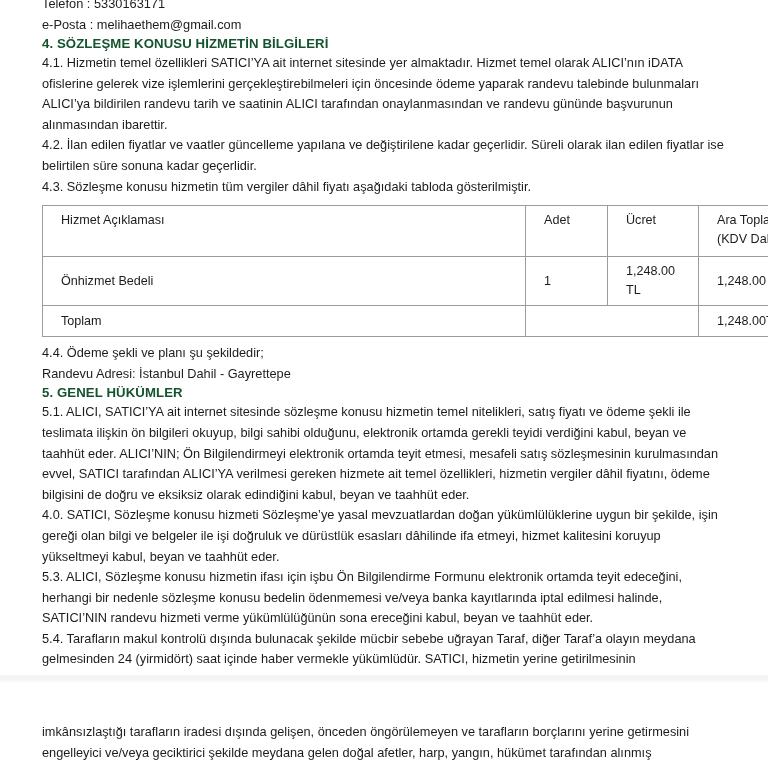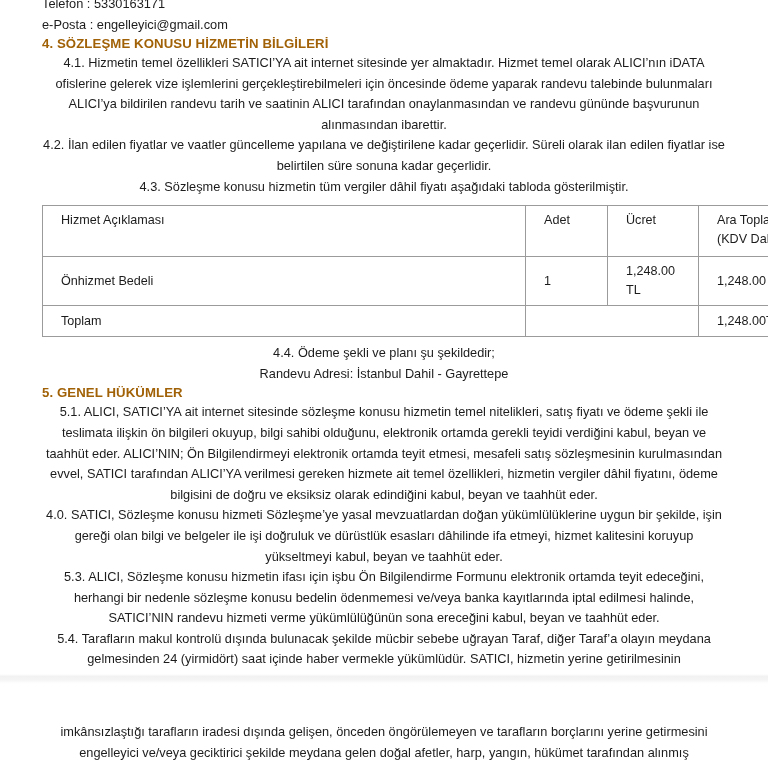--- a/index.html
+++ b/index.html
@@ -43,31 +43,31 @@
     white-space: nowrap;
   }
 
   h2.section-heading {
     font-size: 13.2px;
     font-weight: bold;
     line-height: 18px;
     margin: 0;
     padding: 0;
     letter-spacing: 0.1px;
-    color: #a16207;
+    color: #14532d;
   }
   .heading-4 { margin-top: 21px; margin-bottom: 5px; }
   .heading-5 { margin-top: 28px; margin-bottom: 5px; }
 
   p.para {
     font-size: 12.75px;
     line-height: 20.6px;
     margin: 0;
     padding: 0;
-    text-align: center;
+    text-align: left;
     color: #1c1c1c;
   }
 
   
   table.price-table {
     border-collapse: collapse;
     width: 682px;
     margin-top: 8px;
     margin-bottom: 6px;
     table-layout: fixed;
@@ -97,40 +97,40 @@
   
   .page-gap {
     width: 768px;
     height: 10px;
     background: linear-gradient(to bottom,
        #ffffff 0%, #f2f2f2 25%, #f4f4f4 55%, #fdfdfd 88%, #ffffff 100%);
   }
 
   
   .page-two {
-    padding: 0 58px;
+    padding: 0 42px;
     box-sizing: border-box;
     width: 768px;
     height: 84px;
     overflow: hidden;
     position: relative;
   }
   .page-two-inner {
     padding-top: 38px;
   }
 </style>
 </head>
 <body>
 
 <div class="page">
   <div class="page-one">
 
     <div class="contact-block">
       <div class="contact-line">Telefon : 5330163171</div>
-      <div class="contact-line">e-Posta : engelleyici@gmail.com</div>
+      <div class="contact-line">e-Posta : melihaethem@gmail.com</div>
     </div>
 
     <h2 class="section-heading heading-4">4. SÖZLEŞME KONUSU HİZMETİN BİLGİLERİ</h2>
 
     <p class="para">4.1. Hizmetin temel özellikleri SATICI’YA ait internet sitesinde yer almaktadır. Hizmet temel olarak ALICI’nın iDATA ofislerine gelerek vize işlemlerini gerçekleştirebilmeleri için öncesinde ödeme yaparak randevu talebinde bulunmaları ALICI’ya bildirilen randevu tarih ve saatinin ALICI tarafından onaylanmasından ve randevu gününde başvurunun alınmasından ibarettir.</p>
 
     <p class="para">4.2. İlan edilen fiyatlar ve vaatler güncelleme yapılana ve değiştirilene kadar geçerlidir. Süreli olarak ilan edilen fiyatlar ise belirtilen süre sonuna kadar geçerlidir.</p>
 
     <p class="para">4.3. Sözleşme konusu hizmetin tüm vergiler dâhil fiyatı aşağıdaki tabloda gösterilmiştir.</p>
 

